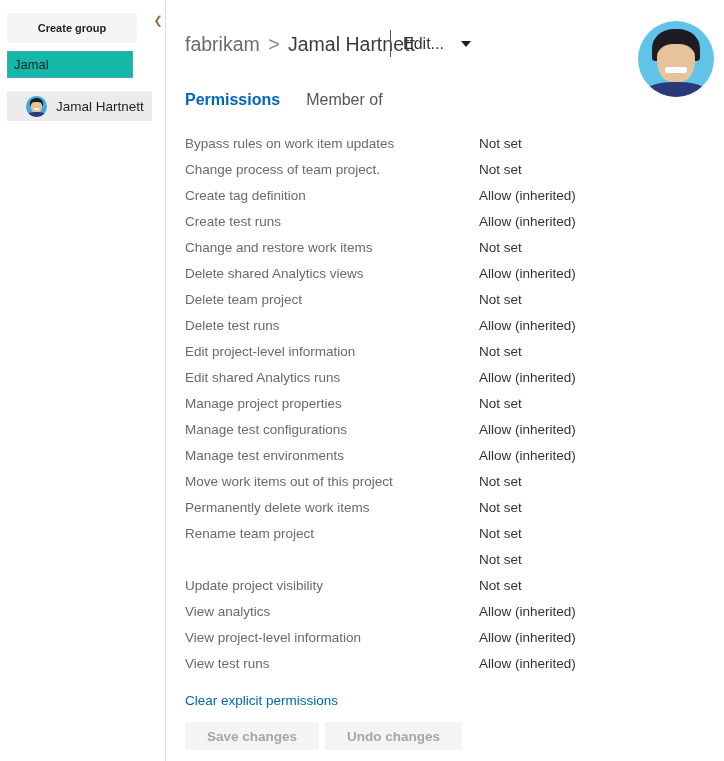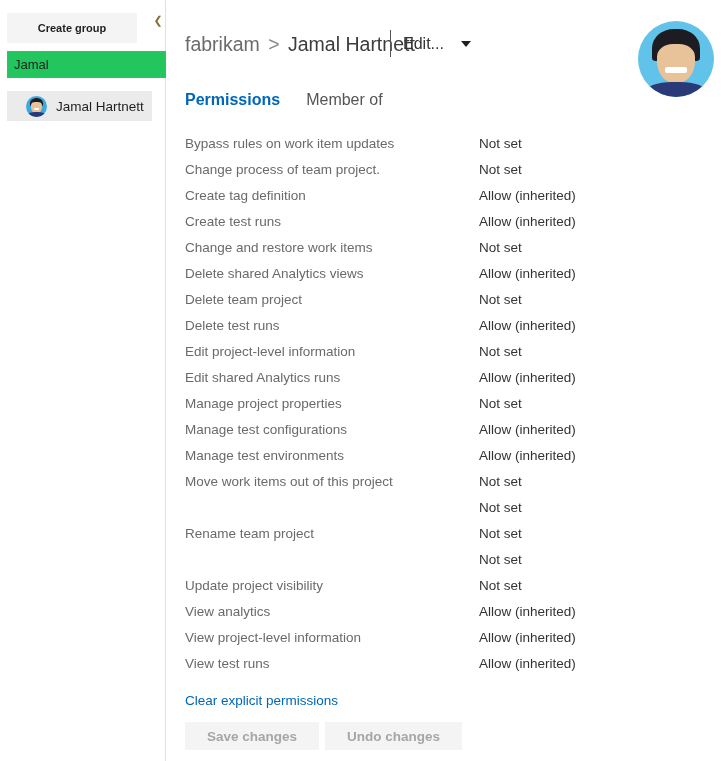--- a/index.html
+++ b/index.html
@@ -56,25 +56,25 @@
     color: #8a6d3b;
     font-size: 11px;
     line-height: 16px;
     text-align: center;
   }
 
   #search-input {
     position: absolute;
     left: 7px;
     top: 51px;
-    width: 159px;
+    width: 126px;
     height: 27px;
     box-sizing: border-box;
     border: 1px solid #4a9fd8;
-    background: #22c55e;
+    background: #14b8a6;
     font-family: "Liberation Sans", sans-serif;
     font-size: 13px;
     color: #1f1f1f;
     padding: 0 6px;
     outline: none;
   }
 
   #result-row {
     position: absolute;
     left: 7px;
@@ -378,20 +378,21 @@
       </div>
       <div class="perm-row">
         <span class="perm-label">Manage test environments</span>
         <span class="perm-value">Allow (inherited)</span>
       </div>
       <div class="perm-row">
         <span class="perm-label">Move work items out of this project</span>
         <span class="perm-value">Not set</span>
       </div>
       <div class="perm-row">
+        <span class="perm-label">Permanently delete work items</span>
         <span class="perm-value">Not set</span>
       </div>
       <div class="perm-row">
         <span class="perm-label">Rename team project</span>
         <span class="perm-value">Not set</span>
       </div>
       <div class="perm-row">
         <span class="perm-value">Not set</span>
       </div>
       <div class="perm-row">

